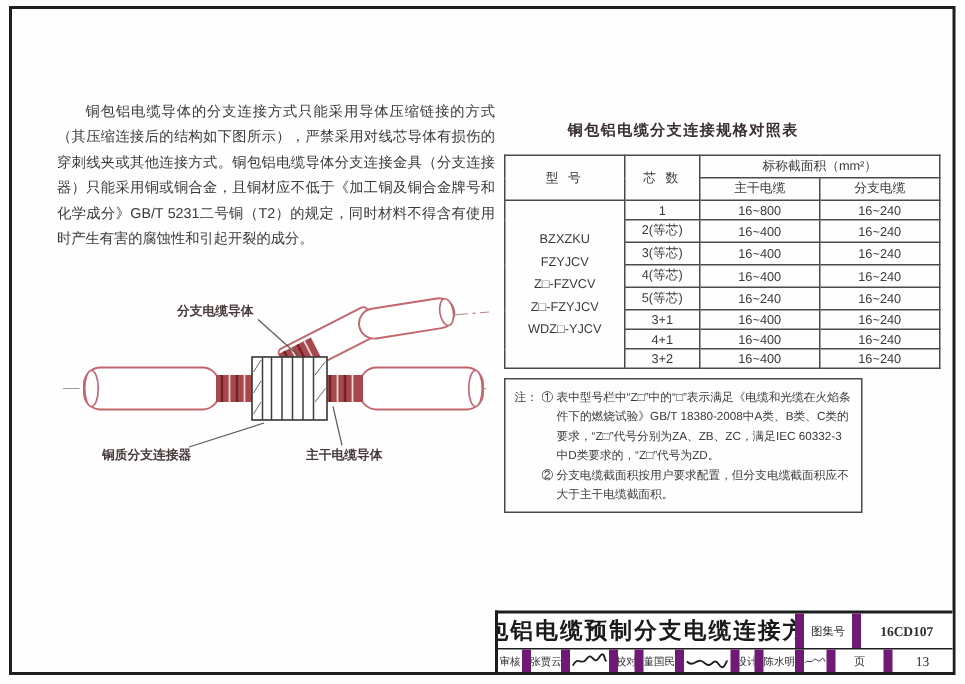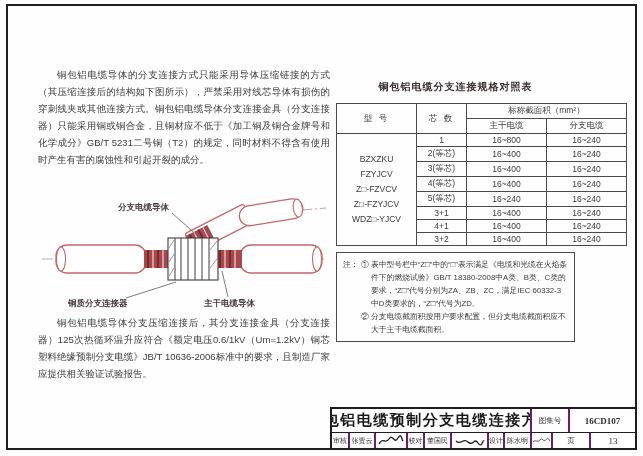--- a/index.html
+++ b/index.html
@@ -44,21 +44,21 @@
   .notes-body { flex:1; }
   .notes-body .note { padding-left:10px; text-indent:-10px; }
 
   
   .titleblock { position:absolute; left:330px; top:407px; right:8px; bottom:8px;
     border-left:2px solid #1e1e1e; border-top:2px solid #1e1e1e; background:#fff;
     display:flex; flex-direction:column; }
   .tb-row1 { flex:1; display:flex; border-bottom:1px solid #1e1e1e; }
   .tb-row2 { height:15px; display:flex; }
   .tb-cell { display:flex; align-items:center; justify-content:center;
-    border-left:2px solid #701a75; overflow:hidden; white-space:nowrap; }
+    border-left:6px solid #701a75; overflow:hidden; white-space:nowrap; }
   .tb-cell:first-child { border-left:none; }
   .tb-maintitle { flex:1; font-size:15px; font-weight:bold; letter-spacing:1.5px;
     color:#1a1a1a; border-left:none; }
   .tb-atlas-label { width:38px; font-size:7.5px; }
   .tb-atlas-no { width:67px; font-family:"Liberation Serif", serif; font-size:9px; font-weight:bold; }
   .tb-person-label { font-size:7px; }
   .tb-person-name { font-size:7px; }
   .tb-sig svg { display:block; }
   .tb-page-label { width:38px; font-size:7.5px; }
   .tb-page-no { width:46px; font-family:"Liberation Serif", serif; font-size:9px; }
@@ -142,21 +142,20 @@
       <line x1="132" y1="15" x2="160" y2="40"></line>
       <line x1="86" y1="100" x2="136" y2="84"></line>
       <line x1="188" y1="99" x2="182" y2="73"></line>
     </g>
     <text class="dlabel" x="78" y="12">分支电缆导体</text>
     <text class="dlabel" x="28" y="108">铜质分支连接器</text>
     <text class="dlabel" x="164" y="108">主干电缆导体</text>
   </svg>
 
   <div class="bottom-paras">
-    <div class="para">铜包铝电缆导体分支压缩连接后，其分支连接金具（分支连接器）125次热循环温升应符合《额定电压0.6/1kV（Um=1.2kV）铜芯塑料绝缘预制分支电缆》JB/T 10636-2006标准中的要求，且制造厂家应提供相关验证试验报告。</div>
   </div>
 
   <div class="right-col">
     <div class="tbl-title">铜包铝电缆分支连接规格对照表</div>
 
     <table class="spec">
       <colgroup>
         <col class="col-model">
           <col class="col-cores">
           <col class="col-main">

